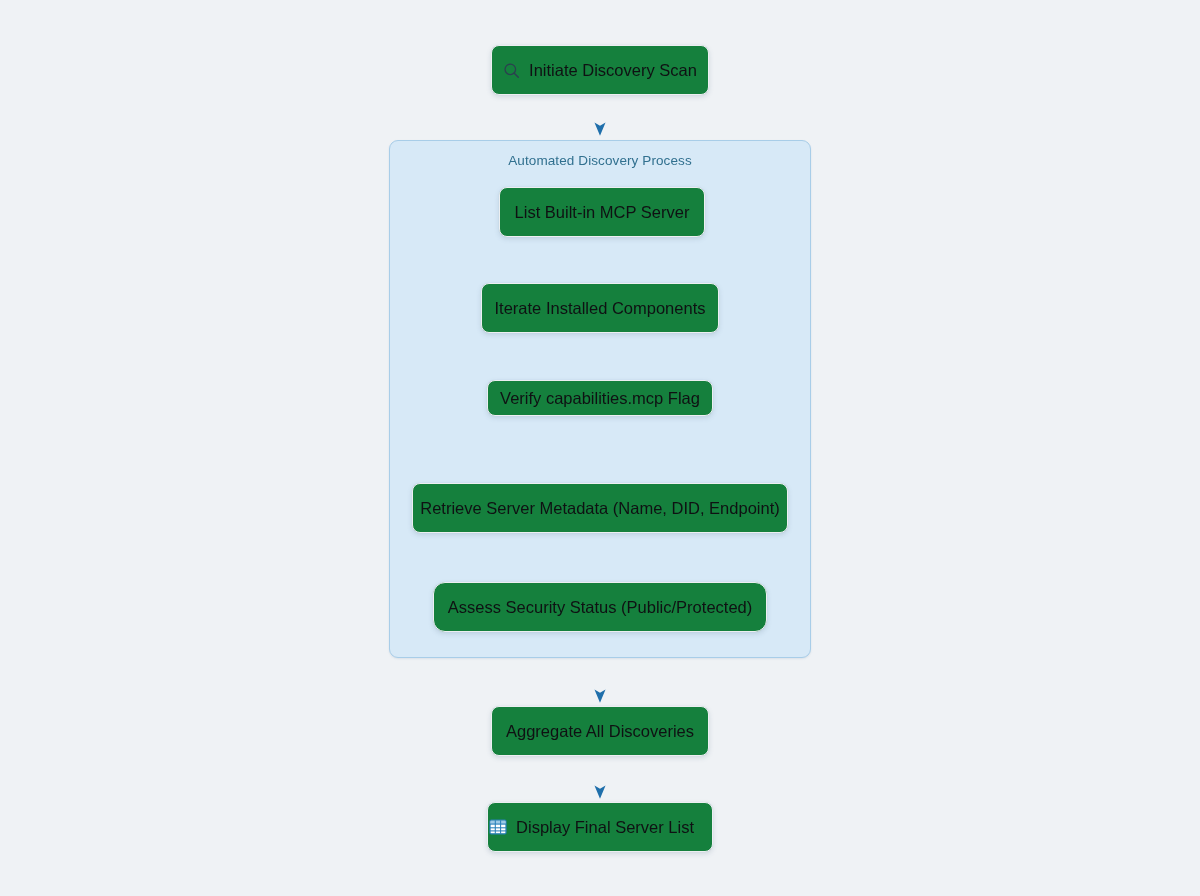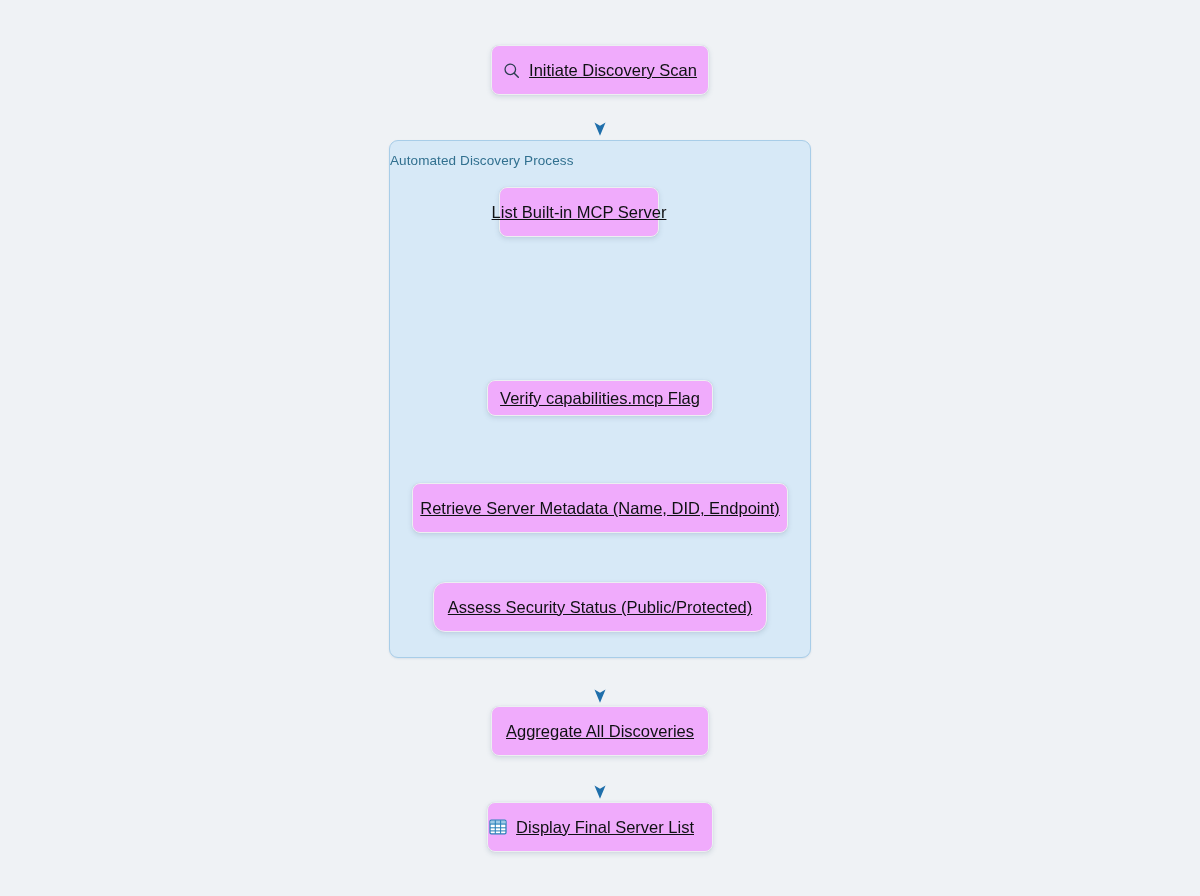--- a/index.html
+++ b/index.html
@@ -32,45 +32,44 @@
     border: 1.3px solid #a8cde8;
     border-radius: 9px;
     box-sizing: border-box;
     box-shadow: 0 1px 2px rgba(120,150,175,0.18);
   }
   .subgraph-title {
     position: absolute;
     top: 12px;
     left: 0;
     width: 100%;
-    text-align: left;
+    text-align: center;
     font-size: 13.5px;
     color: #31708f;
     letter-spacing: 0.1px;
     white-space: nowrap;
   }
 
   
   .node {
     position: absolute;
-    background: #f0abfc;
+    background: #15803d;
     border: 1px solid #eceff1;
     border-radius: 8px;
     box-sizing: border-box;
     display: flex;
     align-items: center;
     justify-content: center;
     gap: 9px;
     box-shadow: 0 2px 5px rgba(90,115,140,0.20),
                 0 0 1px rgba(90,115,140,0.16);
     font-size: 16.5px;
     color: #0f1113;
     white-space: nowrap;
     padding: 0 18px;
-    text-decoration: underline;
   }
   .node-label {
     line-height: 1;
   }
 
   
   .icon {
     display: inline-flex;
     align-items: center;
     justify-content: center;
@@ -126,24 +125,27 @@
   <div class="node" style="left:491px; top:45px; width:218px; height:50px;">
     <span class="icon">
       <svg width="17" height="17" viewBox="0 0 20 20" fill="none">
         <circle cx="8.6" cy="8.6" r="6.2" stroke="#2c3e50" stroke-width="1.5"></circle>
         <line x1="13.2" y1="13.2" x2="18" y2="18" stroke="#2c3e50" stroke-width="1.7" stroke-linecap="round"></line>
       </svg>
     </span>
     <span class="node-label">Initiate Discovery Scan</span>
   </div>
 
-  <div class="node" style="left:499px; top:187px; width:160px; height:50px;">
+  <div class="node" style="left:499px; top:187px; width:206px; height:50px;">
     <span class="node-label">List Built-in MCP Server</span>
   </div>
 
+  <div class="node" style="left:481px; top:283px; width:238px; height:50px;">
+    <span class="node-label">Iterate Installed Components</span>
+  </div>
 
   <div class="node" style="left:487px; top:380px; width:226px; height:36px;">
     <span class="node-label">Verify capabilities.mcp Flag</span>
   </div>
 
   <div class="node" style="left:412px; top:483px; width:376px; height:50px;">
     <span class="node-label">Retrieve Server Metadata (Name, DID, Endpoint)</span>
   </div>
 
   <div class="node" style="left:433px; top:582px; width:334px; height:50px;border-radius:12px;">

